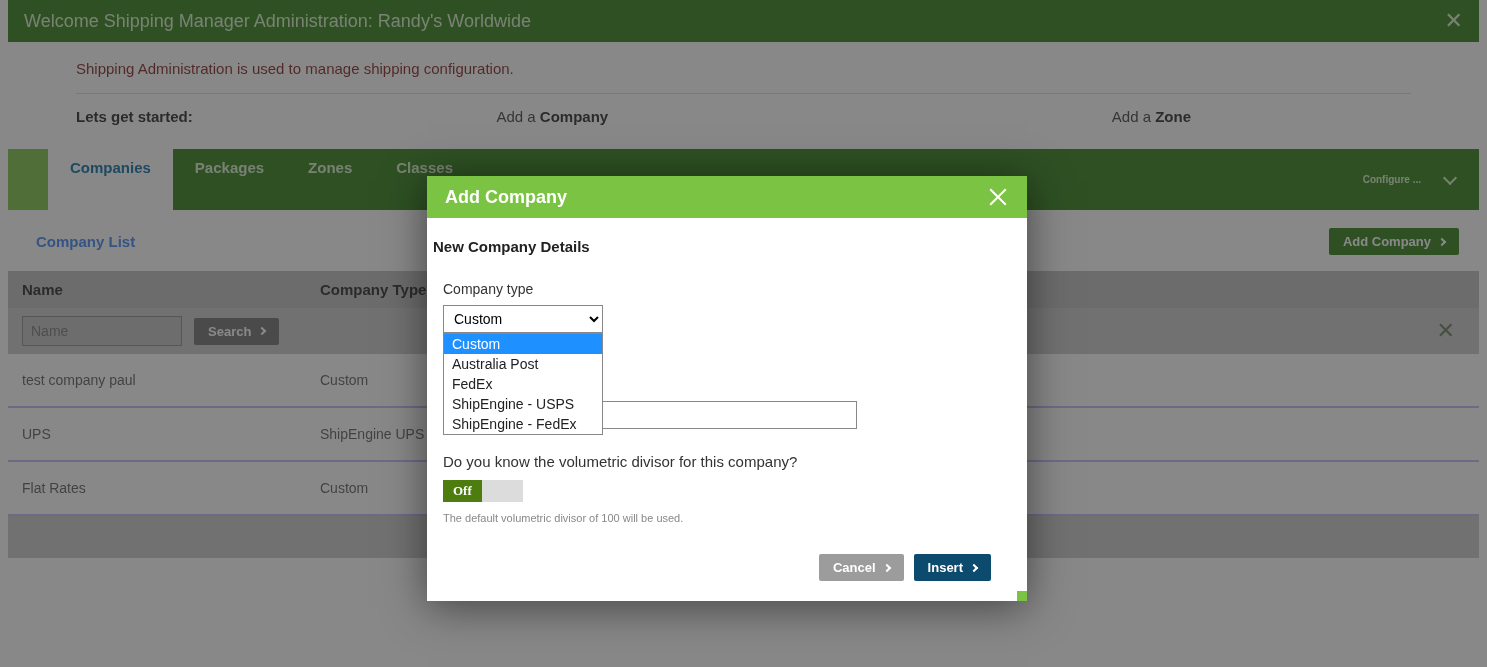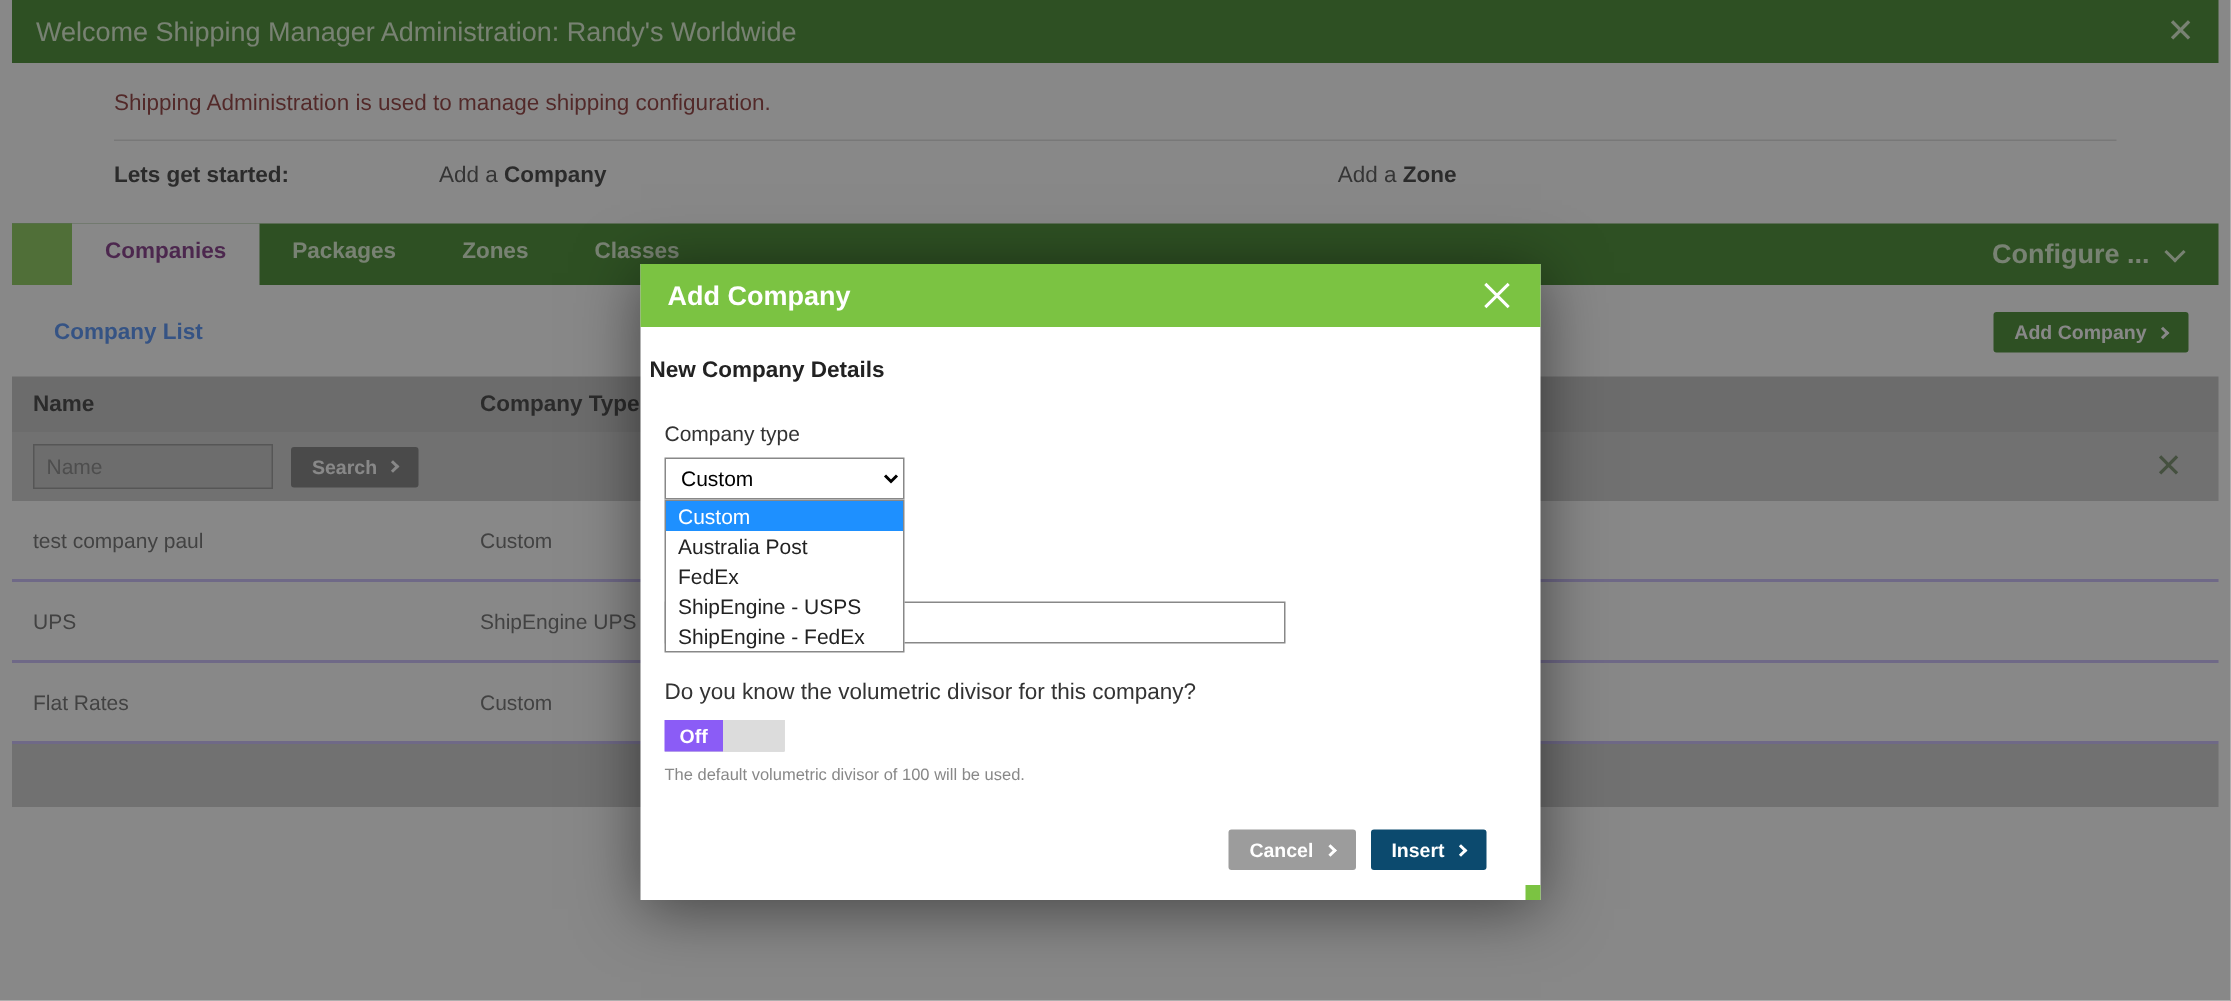--- a/index.html
+++ b/index.html
@@ -23,49 +23,50 @@
     font-size: 18px;
   }
   .welcome-bar .close-x { color: #d9f0cc; cursor: pointer; font-size: 22px; }
   .intro-block { padding: 18px 68px 0 68px; }
   .intro-text { color: #7f1d1d; font-size: 15px; padding-bottom: 16px; border-bottom: 1px solid #d8d8d8; }
   .get-started-row {
     padding: 14px 0 20px 0;
     display: flex;
     align-items: center;
     gap: 80px;
+    text-align: center;
   }
   .gs-label { font-weight: 700; color: #222; font-size: 15px; margin-right: 20px; }
   .gs-link { color: #3a3a3a; font-size: 15px; flex: 1; }
   .gs-link strong { font-weight: 700; color: #222; }
   .tabs-row {
     display: flex;
     background: #2a7a0f;
     align-items: stretch;
     margin-top: 4px;
     position: relative;
   }
   .tab-spacer-left { width: 40px; background: #7bc342; }
   .tab {
     padding: 10px 22px;
     color: #d9f0cc;
     font-size: 15px;
     font-weight: 600;
     cursor: pointer;
   }
-  .tab.active { background: #fff; color: #701a75; }
+  .tab.active { background: #fff; color: #0369a1; }
   .tabs-fill { flex: 1; }
   .configure-btn {
     color: #d9f0cc;
     font-weight: 600;
-    font-size: 18px;
-    padding: 10px 24px;
-    display: flex;
-    align-items: center;
-    gap: 12px;
+    font-size: 10px;
+    padding: 25px 24px;
+    display: flex;
+    align-items: center;
+    gap: 24px;
     cursor: pointer;
   }
   .chev-down {
     display: inline-block;
     width: 10px; height: 10px;
     border-right: 2px solid #d9f0cc;
     border-bottom: 2px solid #d9f0cc;
     transform: rotate(45deg);
     margin-top: -4px;
   }
@@ -224,21 +225,21 @@
   }
   .question-block { margin-top: 24px; margin-left: 10px; }
   .question-text { font-size: 15px; color: #333; margin-bottom: 10px; }
   .toggle {
     display: inline-flex;
     width: 80px;
     box-shadow: inset 0 0 0 1px #bfbfbf;
     cursor: pointer;
     font-size: 13px;
   }
-  .toggle .off-cell { background: #8b5cf6; color: #fff; padding: 3px 10px; font-weight: 600; }
+  .toggle .off-cell { background: #4d7c0f; color: #fff; padding: 3px 10px; font-weight: 600; font-family: Liberation Serif, serif; }
   .toggle .on-cell { background: #dcdcdc; flex:1; }
   .helper-text { font-size: 11px; color: #888; margin-top: 10px; }
   .modal-footer {
     display: flex;
     justify-content: flex-end;
     gap: 10px;
     padding: 16px 36px 20px 18px;
   }
   .btn {
     font-size: 13px;

